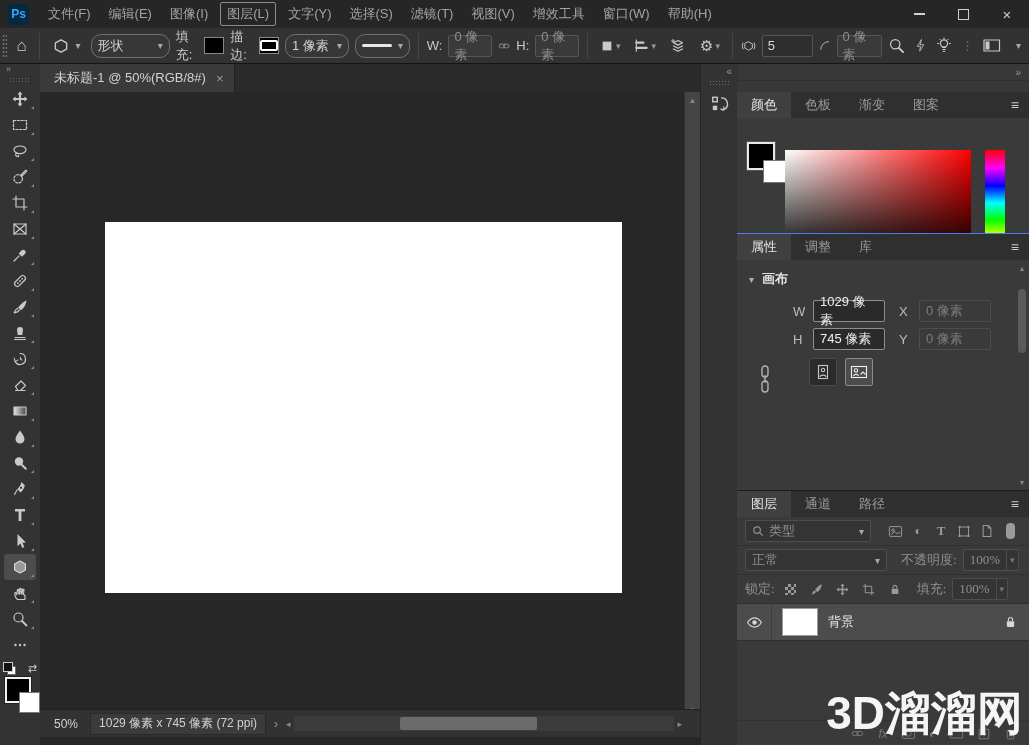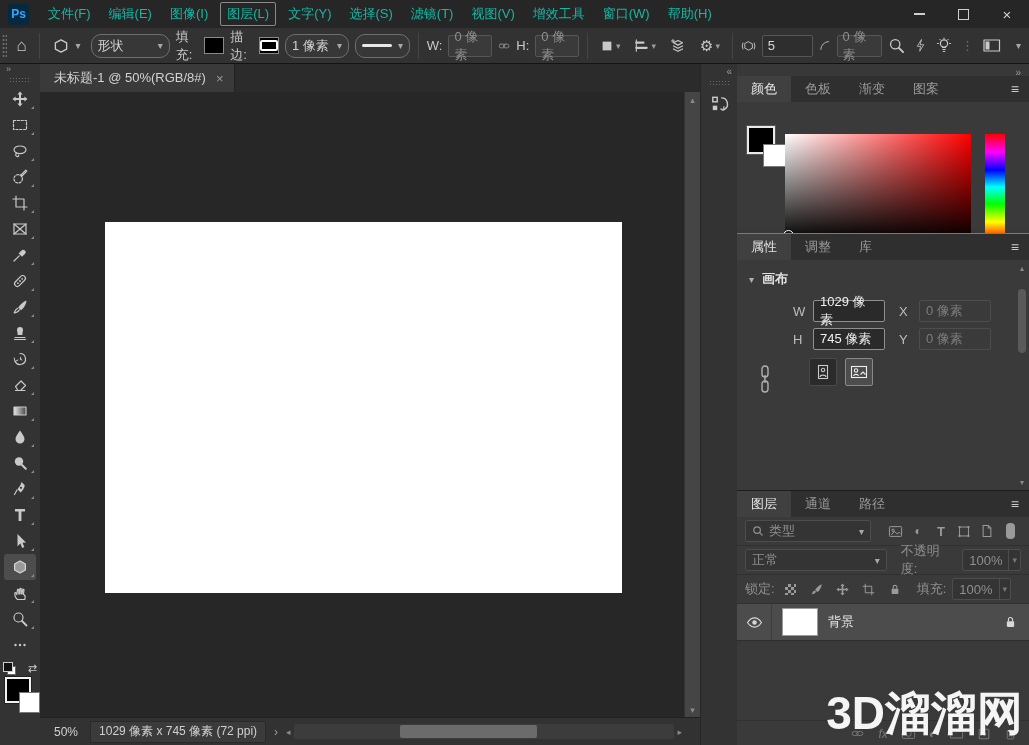--- a/index.html
+++ b/index.html
@@ -4,21 +4,21 @@
 <style>
   html,body{margin:0;padding:0;background:#000;}
   .app{position:relative;width:1029px;height:745px;background:#323232;overflow:hidden;
        font-family:"Liberation Sans","DejaVu Sans",sans-serif;color:#d8d8d8;font-size:13px;
        -webkit-font-smoothing:antialiased;}
   
   .menubar{position:absolute;left:0;top:0;width:1029px;height:28px;background:#262626;
            border-bottom:1px solid #171717;display:flex;align-items:center;}
   .pslogo{width:21px;height:21px;margin:0 10px 0 8px;border-radius:3px;background:#06293f;
           color:#31a8ff;font-weight:bold;font-size:12px;display:flex;align-items:center;justify-content:center;}
-  .menuitem{padding:3px 9px;color:#14b8a6;}
+  .menuitem{padding:3px 9px;color:#a3a3a3;}
   .menuitem.boxed{border:1px solid #8a8a8a;border-radius:2px;padding:2px 6px;margin:0 3px;}
   .wctrls{margin-left:auto;display:flex;align-items:center;height:100%;}
   .wbtn{width:44px;height:100%;display:flex;align-items:center;justify-content:center;color:#cfcfcf;}
   .minbar{width:11px;height:2px;background:#cfcfcf;}
   .maxbox{width:9px;height:9px;border:1.5px solid #cfcfcf;}
   
   .optionsbar{position:absolute;left:0;top:28px;width:1029px;height:36px;background:#323232;
               border-bottom:1px solid #141414;display:flex;align-items:center;gap:6px;padding-left:2px;box-sizing:border-box;}
   .grip-v{width:6px;height:24px;background-image:radial-gradient(#6e6e6e 1px,transparent 1.1px);background-size:3px 4px;}
   .obar-div{width:1px;height:26px;background:#454545;margin:0 2px;}
@@ -69,21 +69,21 @@
   
   .ctxbar{position:absolute;left:197px;top:514px;height:31px;background:#3a3a3a;border-radius:5px;
           box-shadow:0 2px 8px rgba(0,0,0,.5);display:flex;align-items:center;gap:7px;padding:0 10px 0 6px;}
   .ctx-grip{width:5px;height:20px;background-image:radial-gradient(#8a8a8a 1px,transparent 1.1px);background-size:5px 4px;}
   .ctxbtn{display:flex;align-items:center;gap:6px;border:1px solid #5a5a5a;border-radius:4px;height:23px;
           padding:0 10px;color:#858585;position:relative;}
   .ctxbtn svg{stroke:#858585;fill:none;stroke-width:1.2;}
   .badge{position:absolute;right:40px;top:2px;width:7px;height:7px;border-radius:50%;background:#2b7de9;}
   .ctx-more{color:#d8d8d8;letter-spacing:1px;font-size:11px;}
   
-  .statusbar{position:absolute;left:0;bottom:0;width:100%;height:27px;background:#323232;border-top:1px solid #202020;
+  .statusbar{position:absolute;left:0;bottom:8px;width:100%;height:27px;background:#323232;border-top:1px solid #202020;
              display:flex;align-items:center;font-size:12px;}
   .zoomfld{padding:0 12px 0 14px;color:#d2d2d2;}
   .dimsbox{background:#3b3b3b;border:1px solid #2a2a2a;height:20px;display:flex;align-items:center;padding:0 8px;color:#cfcfcf;}
   .stchev{color:#9a9a9a;margin:0 8px;}
   .hscroll{flex:1;height:100%;margin-right:18px;display:flex;align-items:center;color:#8a8a8a;font-size:9px;gap:3px;}
   .htrack{flex:1;height:15px;background:#3c3c3c;border-radius:2px;position:relative;}
   .hthumb{position:absolute;left:28%;top:1px;width:36%;height:13px;background:#6b6b6b;border-radius:2px;}
   
   .minidock{position:absolute;left:700px;top:64px;width:37px;height:681px;background:#333333;border-left:1px solid #262626;border-right:1px solid #141414;}
   .minidock .collapse{position:absolute;right:6px;top:2px;color:#9a9a9a;font-size:10px;}
@@ -120,21 +120,21 @@
           display:flex;align-items:center;padding:0 6px;}
   .pfield.disabled{background:#3a3a3a;border-color:#4d4d4d;color:#7d7d7d;}
   .linkcol{position:absolute;left:20px;top:104px;}
   .orientrow{display:flex;gap:8px;margin:8px 0 4px 72px;}
   .orientbtn{width:26px;height:26px;background:#2b2b2b;border:1px solid #4a4a4a;border-radius:2px;display:flex;align-items:center;justify-content:center;}
   .orientbtn.selected{background:#4d4d4d;border-color:#8a8a8a;}
   .resline{margin:10px 0 0 72px;color:#bdbdbd;}
   .vsb{position:absolute;right:2px;top:4px;width:10px;bottom:4px;display:flex;flex-direction:column;align-items:center;color:#8a8a8a;font-size:8px;justify-content:space-between;}
   .vsb .thumb{width:8px;height:64px;background:#5a5a5a;border-radius:4px;}
   
-  .lrow{display:flex;align-items:center;gap:6px;padding:0 8px;height:28px;border-bottom:1px solid #303030;}
+  .lrow{display:flex;align-items:center;gap:6px;padding:0 8px;height:28px;border-bottom:1px solid #303030;font-family:Liberation Serif, serif;}
   .lsel{display:flex;align-items:center;justify-content:space-between;border:1px solid #4d4d4d;border-radius:2px;
         height:20px;padding:0 6px;background:#343434;color:#8f8f8f;}
   .valbox{display:flex;align-items:center;border:1px solid #4d4d4d;border-radius:2px;height:20px;background:#343434;color:#8f8f8f;}
   .valbox span{padding:0 6px;}
   .valbox .vb-chev{border-left:1px solid #4d4d4d;height:100%;display:flex;align-items:center;padding:0 3px;font-size:9px;color:#777;}
   .ficon{display:flex;align-items:center;justify-content:center;width:20px;color:#9a9a9a;}
   .checker{width:11px;height:11px;background-image:linear-gradient(45deg,#9a9a9a 25%,transparent 25%,transparent 75%,#9a9a9a 75%),linear-gradient(45deg,#9a9a9a 25%,transparent 25%,transparent 75%,#9a9a9a 75%);background-size:6px 6px;background-position:0 0,3px 3px;}
   .togglepill{width:9px;height:16px;border-radius:4px;background:#9a9a9a;position:relative;}
   .layerrow{display:flex;align-items:center;height:36px;background:#4c4c4c;border-bottom:1px solid #2e2e2e;}
   .eyebox{width:34px;display:flex;align-items:center;justify-content:center;border-right:1px solid #3c3c3c;height:100%;}
@@ -482,21 +482,21 @@
           <path d="M12.5 11 L12.3 14.2 L9.3 13.4" stroke-width="1"></path>
         </svg>
     </div>
   </div>
 
   <div class="dock">
     <div class="dock-top">
       <span>»</span>
     </div>
 
-    <div class="panel" style="top:12px;height:153px;">
+    <div class="panel" style="top:28px;height:153px;">
       <div class="tabsrow">
         <div class="ptab active">颜色</div>
         <div class="ptab">色板</div>
         <div class="ptab">渐变</div>
         <div class="ptab">图案</div>
         <span class="hamburger">≡</span>
       </div>
       <div class="pbody" style="height:127px;">
         <div class="cswatches">
           <div class="fg"></div>

